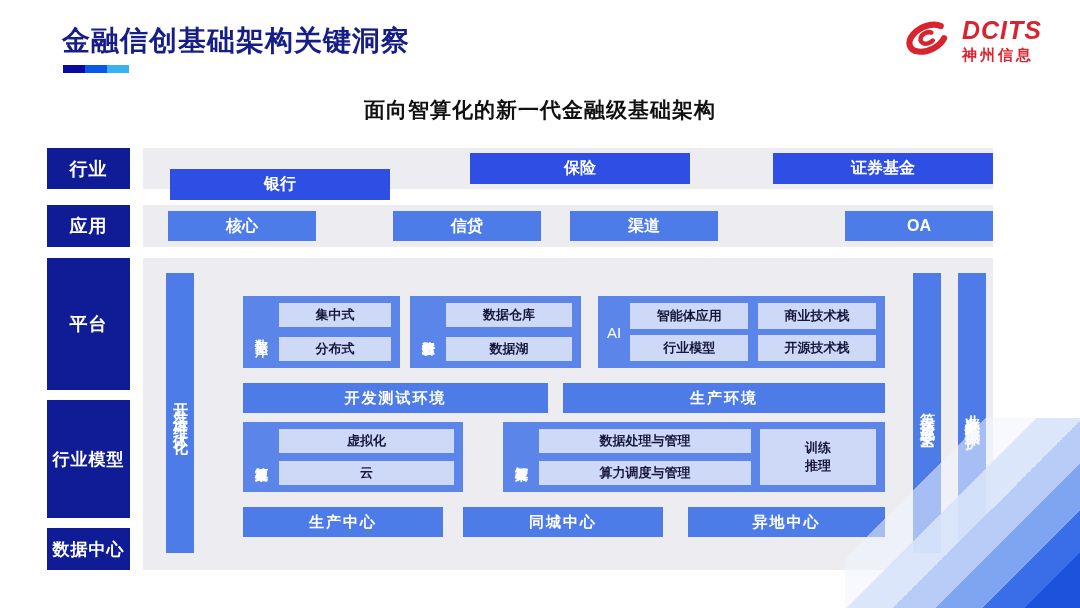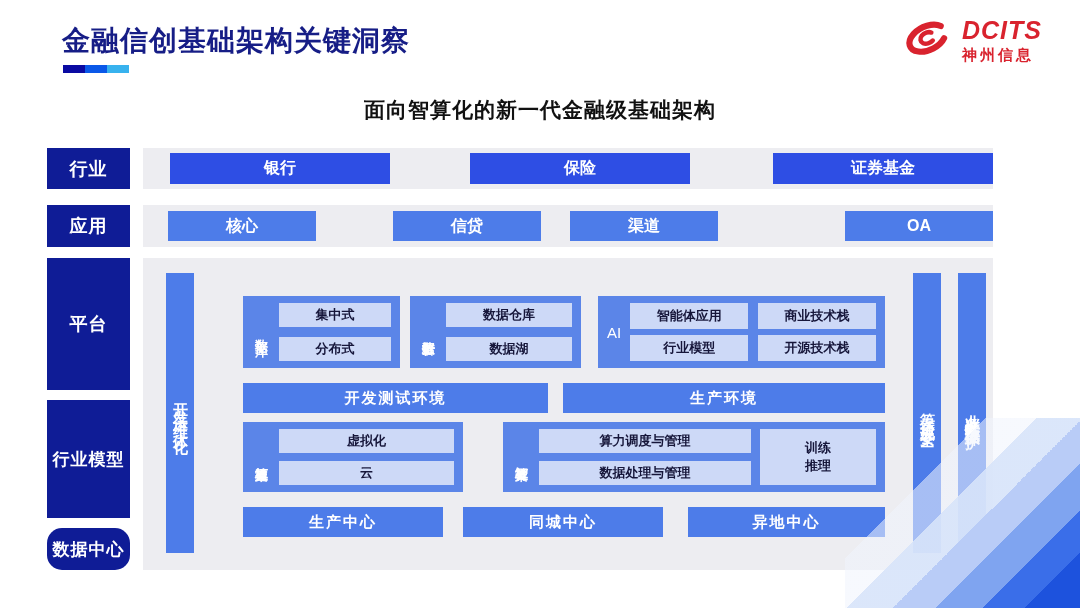--- a/index.html
+++ b/index.html
@@ -23,21 +23,21 @@
               font-size:21px; font-weight:bold; color:#111; letter-spacing:1px; }
 
   
   .lbl { position:absolute; left:47px; width:83px; background:#0f1c96; color:#fff;
          font-weight:bold; display:flex; align-items:center; justify-content:center;
          font-size:18px; letter-spacing:1px; }
   .lbl-industry { top:148px; height:41px; }
   .lbl-application { top:205px; height:42px; }
   .lbl-platform { top:258px; height:132px; }
   .lbl-infra { top:400px; height:118px; font-size:17px; }
-  .lbl-dc { top:528px; height:42px; font-size:17px;border-radius:15px; }
+  .lbl-dc { top:528px; height:42px; font-size:17px; }
 
   
   .strip { position:absolute; left:143px; width:850px; background:#ededf1; }
   .strip-industry { top:148px; height:41px; }
   .strip-application { top:205px; height:42px;padding-left:16px; }
   .panel { top:258px; height:312px; }
 
   .box { position:absolute; display:flex; align-items:center; justify-content:center;
          color:#fff; font-weight:bold; }
   .royal { background:#2e4ee4; font-size:16px; }
@@ -104,21 +104,21 @@
 
   <div class="subtitle">面向智算化的新一代金融级基础架构</div>
 
   <div class="lbl lbl-industry">行业</div>
   <div class="lbl lbl-application">应用</div>
   <div class="lbl lbl-platform">平台</div>
   <div class="lbl lbl-infra">行业模型</div>
   <div class="lbl lbl-dc">数据中心</div>
 
   <div class="strip strip-industry">
-    <div class="box royal" style="left:27px; top:5px; width:220px; height:31px;">银行</div>
+    <div class="box royal" style="left:27px; top:21px; width:220px; height:31px;">银行</div>
     <div class="box royal" style="left:327px; top:5px; width:220px; height:31px;">保险</div>
     <div class="box royal" style="left:630px; top:5px; width:220px; height:31px;">证券基金</div>
   </div>
 
   <div class="strip strip-application">
     <div class="box mid" style="left:25px; top:6px; width:148px; height:30px;">核心</div>
     <div class="box mid" style="left:250px; top:6px; width:148px; height:30px;">信贷</div>
     <div class="box mid" style="left:427px; top:6px; width:148px; height:30px;">渠道</div>
     <div class="box mid" style="left:702px; top:6px; width:148px; height:30px;">OA</div>
   </div>
@@ -160,22 +160,22 @@
       <span class="grp-label-v" style="letter-spacing:0;">通算框架</span>
       <div class="grp-items">
         <div class="cell">虚拟化</div>
         <div class="cell">云</div>
       </div>
     </div>
 
     <div class="grp" style="left:360px; top:164px; width:382px; height:70px;">
       <span class="grp-label-v" style="letter-spacing:0;">智算框架</span>
       <div class="grp-items" style="flex:0 0 212px;">
+        <div class="cell">数据处理与管理</div>
         <div class="cell">算力调度与管理</div>
-        <div class="cell">数据处理与管理</div>
       </div>
       <div class="cell" style="flex:1;">
         <span class="two-line">训练推理</span>
       </div>
     </div>
 
     <div class="centerbar" style="left:100px; top:249px; width:200px; height:30px;">生产中心</div>
     <div class="centerbar" style="left:320px; top:249px; width:200px; height:30px;">同城中心</div>
     <div class="centerbar" style="left:545px; top:249px; width:197px; height:30px;">异地中心</div>
 

